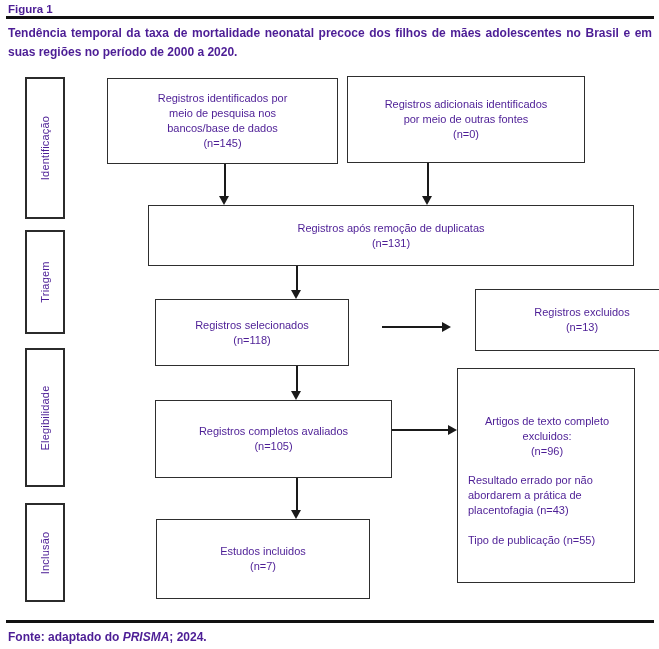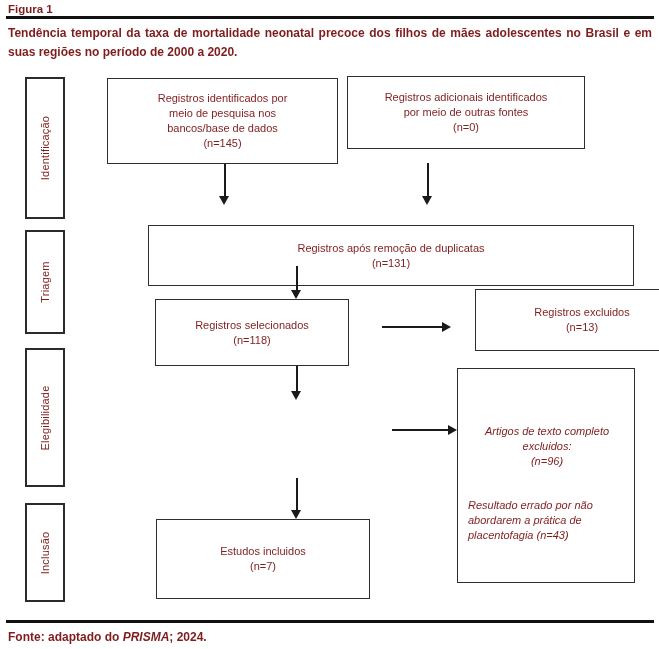--- a/index.html
+++ b/index.html
@@ -2,21 +2,21 @@
 <html><head>
 <meta charset="utf-8">
 <style>
   html, body { margin: 0; padding: 0; background: #ffffff; }
   #page {
     position: relative;
     width: 659px;
     height: 649px;
     background: #ffffff;
     font-family: "Liberation Sans", "DejaVu Sans", sans-serif;
-    color: #7f1d1d;
+    color: #4c1d95;
     overflow: hidden;
   }
   .fig-label {
     position: absolute; left: 8px; top: 3px;
     font-size: 11.5px; font-weight: bold;
   }
   .rule {
     position: absolute; left: 6px; width: 648px; height: 3px;
     background: #111111;
   }
@@ -49,34 +49,33 @@
   .stage-4 { top: 503px; height: 95px;  }
 
   
   .fbox {
     position: absolute; border: 1.5px solid #2e2e2e; background: #ffffff;
     display: flex; align-items: center; justify-content: center;
     text-align: center; font-size: 11px; line-height: 1.35;
     white-space: pre-line; box-sizing: border-box;
   }
   .box-identified  { left: 107px;  top: 78px;  width: 231px; height: 86px; }
-  .box-additional  { left: 347px; top: 76px;  width: 238px; height: 73px; }
-  .box-dedup       { left: 148px; top: 205px; width: 486px; height: 61px; margin-top: 20px; }
+  .box-additional  { left: 347px; top: 76px;  width: 238px; height: 87px; }
+  .box-dedup       { left: 148px; top: 205px; width: 486px; height: 61px; }
   .box-screened    { left: 155px; top: 299px; width: 194px; height: 67px; }
   .box-excluded    { left: 475px; top: 289px; width: 214px; height: 62px; }
   .box-fulltext    { left: 155px; top: 400px; width: 237px; height: 78px; }
   .box-included    { left: 156px; top: 519px; width: 214px; height: 80px; }
   .box-ft-excluded {
     left: 457px; top: 368px; width: 178px; height: 215px;
     display: block; text-align: left;
-    padding: 40px 8px 8px 10px;
-    font-style: italic;
+    padding: 30px 8px 8px 10px;
   }
   .box-ft-excluded .hd { text-align: center; white-space: pre-line; }
-  .box-ft-excluded .rs { margin-top: 15px; white-space: pre-line; }
+  .box-ft-excluded .rs { white-space: pre-line; }
 
   
   .shaft-v { position: absolute; width: 1.5px; background: #1a1a1a; }
   .shaft-h { position: absolute; height: 1.5px; background: #1a1a1a; }
   .head-down {
     position: absolute; width: 0; height: 0;
     border-left: 5px solid transparent; border-right: 5px solid transparent;
     border-top: 9px solid #1a1a1a;
   }
   .head-right {
@@ -127,28 +126,31 @@
 (n=145)</div>
   <div class="fbox box-additional">Registros adicionais identificados
 por meio de outras fontes
 (n=0)</div>
   <div class="fbox box-dedup">Registros após remoção de duplicatas
 (n=131)</div>
   <div class="fbox box-screened">Registros selecionados
 (n=118)</div>
   <div class="fbox box-excluded">Registros excluidos
 (n=13)</div>
+  <div class="fbox box-fulltext">Registros completos avaliados
+(n=105)</div>
 
   <div class="fbox box-ft-excluded">
     <div class="hd">Artigos de texto completo
 excluidos:
 (n=96)</div>
     <div class="rs">Resultado errado por não
 abordarem a prática de
 placentofagia (n=43)</div>
+    <div class="rs">Tipo de publicação (n=55)</div>
   </div>
 
   <div class="fbox box-included">Estudos incluidos
 (n=7)</div>
 
   <div class="shaft-v a1s"></div>
   <div class="head-down a1h"></div>
   <div class="shaft-v a2s"></div>
   <div class="head-down a2h"></div>
   <div class="shaft-v a3s"></div>

